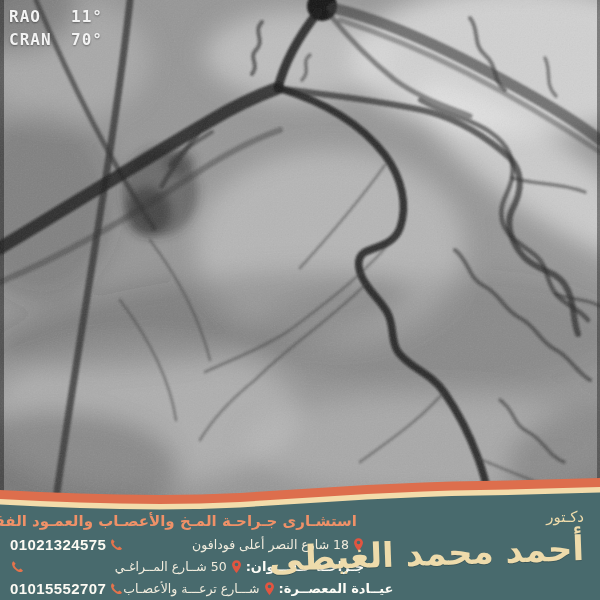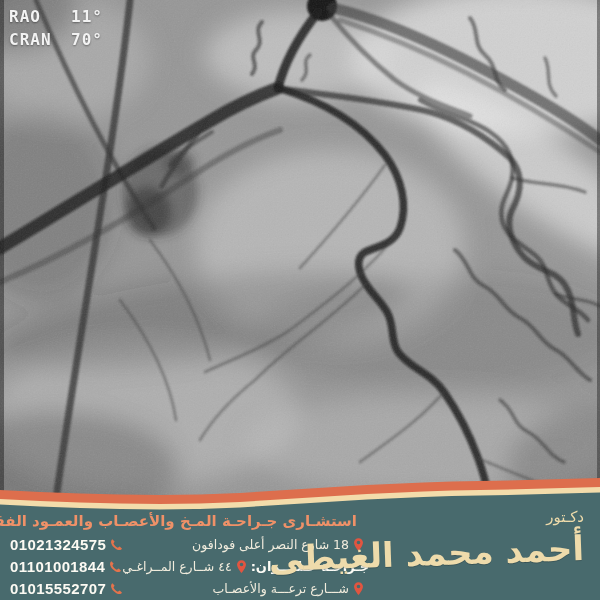--- a/index.html
+++ b/index.html
@@ -157,41 +157,41 @@
         </span>
         <span class="addr">
           <svg class="ic" width="11" height="14" viewBox="0 0 16 20">
               <path d="M8,0 C4.4,0 1.5,2.9 1.5,6.5 C1.5,11.3 8,19 8,19 C8,19 14.5,11.3 14.5,6.5 C14.5,2.9 11.6,0 8,0 Z M8,9 A2.6,2.6 0 1 1 8,3.8 A2.6,2.6 0 0 1 8,9 Z" fill="#e25540"></path>
             </svg>
           <span>18 شارع النصر أعلى فودافون</span>
         </span>
       </div>
       <div class="crow">
         <span class="pnum">
-          <span>01101001844</span>
           <svg class="ic" width="14" height="14" viewBox="0 0 16 16">
               <path d="M3.8,1.3 L6.4,3.9 L5.1,6.2 C5.9,8.2 8,10.3 10,11.1 L12.3,9.8 L14.9,12.4 C13.2,14.8 9.2,14.2 5.6,10.6 C2,7 1.4,3 3.8,1.3 Z" fill="#e4734c"></path>
             </svg>
         </span>
         <span class="addr">
           <b>جـراحـة حـلــــوان:</b>
           <svg class="ic" width="11" height="14" viewBox="0 0 16 20">
               <path d="M8,0 C4.4,0 1.5,2.9 1.5,6.5 C1.5,11.3 8,19 8,19 C8,19 14.5,11.3 14.5,6.5 C14.5,2.9 11.6,0 8,0 Z M8,9 A2.6,2.6 0 1 1 8,3.8 A2.6,2.6 0 0 1 8,9 Z" fill="#e25540"></path>
             </svg>
-          <span>٤٤ شــارع المــراغـي</span>
+          <span>50 شــارع المــراغـي</span>
         </span>
       </div>
       <div class="crow">
         <span class="pnum">
           <span>01015552707</span>
           <svg class="ic" width="14" height="14" viewBox="0 0 16 16">
               <path d="M3.8,1.3 L6.4,3.9 L5.1,6.2 C5.9,8.2 8,10.3 10,11.1 L12.3,9.8 L14.9,12.4 C13.2,14.8 9.2,14.2 5.6,10.6 C2,7 1.4,3 3.8,1.3 Z" fill="#e4734c"></path>
             </svg>
         </span>
         <span class="addr">
+          <b>عيــادة المعصــرة:</b>
           <svg class="ic" width="11" height="14" viewBox="0 0 16 20">
               <path d="M8,0 C4.4,0 1.5,2.9 1.5,6.5 C1.5,11.3 8,19 8,19 C8,19 14.5,11.3 14.5,6.5 C14.5,2.9 11.6,0 8,0 Z M8,9 A2.6,2.6 0 1 1 8,3.8 A2.6,2.6 0 0 1 8,9 Z" fill="#e25540"></path>
             </svg>
           <span>شـــارع ترعـــة والأعصـاب</span>
         </span>
       </div>
     </div>
 
     <div class="rblock">
       <div class="dtitle">دكـتور</div>

